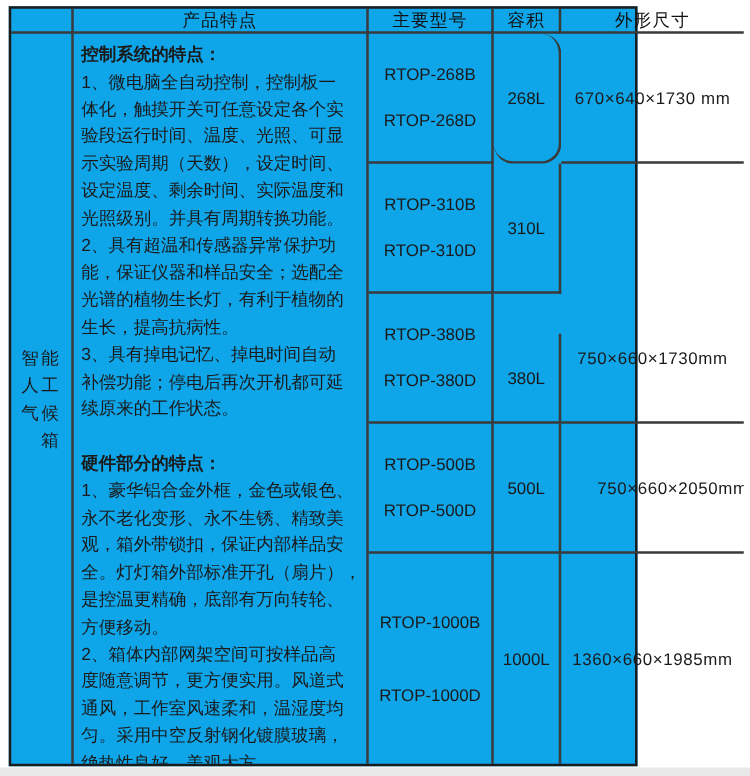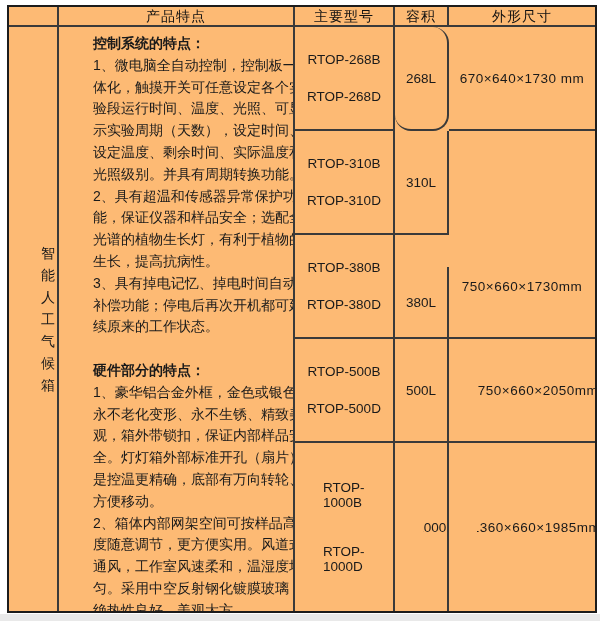--- a/index.html
+++ b/index.html
@@ -7,34 +7,34 @@
   body {
     background:#ffffff;
     font-family:"Liberation Sans", sans-serif;
     color:#1a1a1a;
     position:relative;
     overflow:hidden;
   }
   .spec-table {
     position:absolute;
     left:7px; top:5px;
-    width:590px; height:608px;
+    width:503px; height:608px;
     display:grid;
     grid-template-columns:50px 236px 100px 54px 146px;
     grid-template-rows:20px 104px 104px 104px 104px 168px;
     border:2px solid #1c1c1c;
-    background:#fdba74;
+    background:#0ea5e9;
   }
   .cell {
     border-right:2px solid #3a3a3a;
     border-bottom:2px solid #3a3a3a;
     overflow:hidden;
   }
   .cell.last-col { border-right:none; }
-  .cell.last-row { border-bottom:none;margin-left:28px; }
+  .cell.last-row { border-bottom:none; }
   .hdr {
     display:flex; align-items:center; justify-content:center;
     font-size:14px; line-height:14px;
     color:#111;
     letter-spacing:1px;
   }
   .cat-cell {
     display:flex; align-items:center; justify-content:center;
     font-size:14px;
     line-height:22px;

